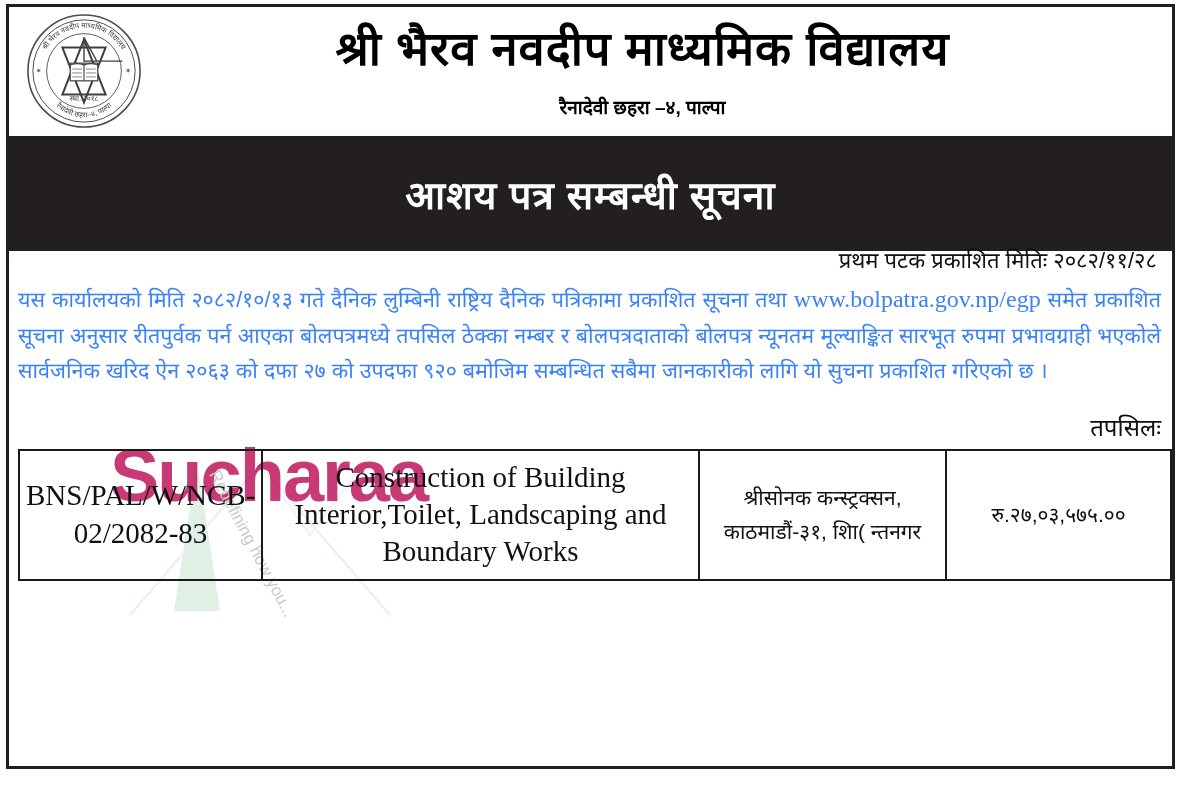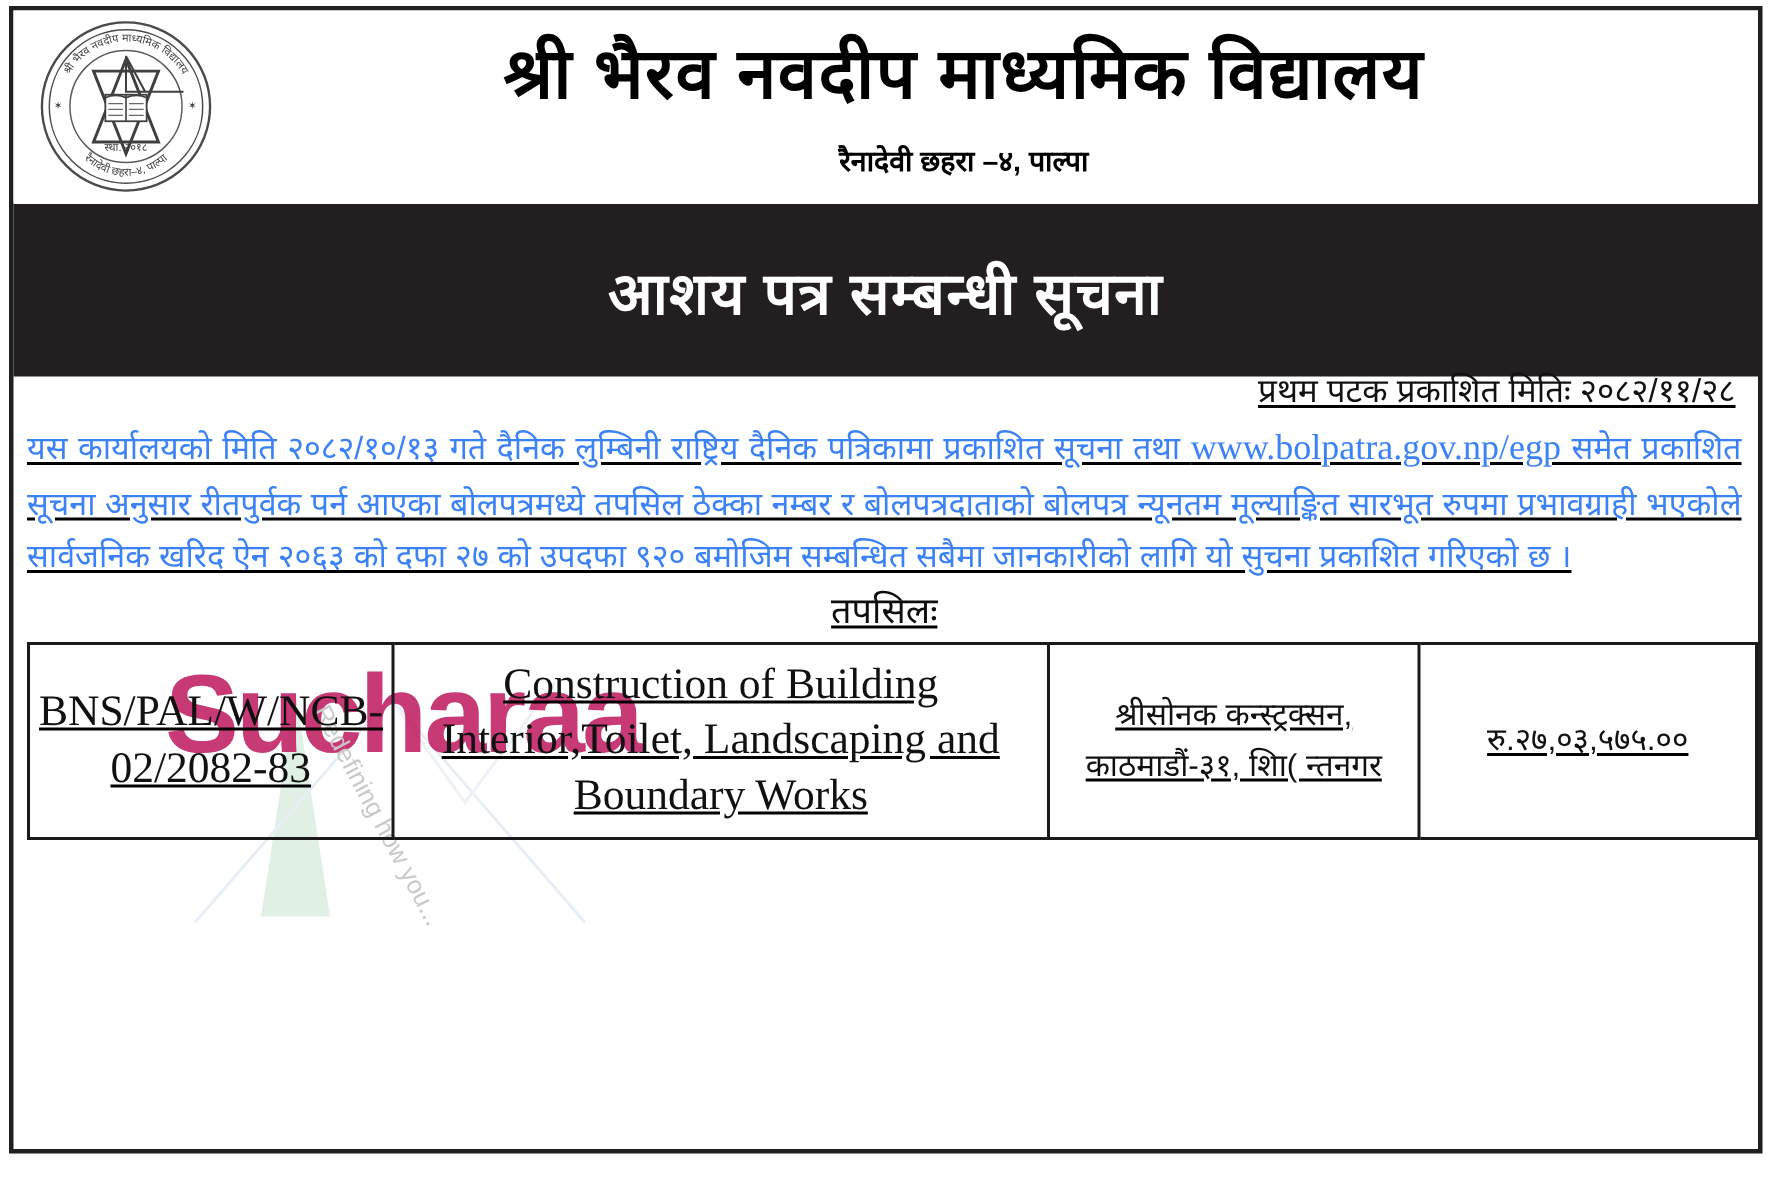--- a/index.html
+++ b/index.html
@@ -147,21 +147,20 @@
 
   
   .body-area {
     position: absolute;
     left: 9px;
     top: 229px;
     width: 1163px;
     height: 537px;
     z-index: 3;
     padding: 10px 11px 17px 9px;
-    text-decoration: underline;
   }
   .pub-date {
     text-align: right;
     font-family: "Liberation Sans", sans-serif;
     font-size: 22px;
     color: #111;
     margin-top: 5px;
     margin-bottom: 6px;
     padding-right: 4px;
   }
@@ -171,25 +170,25 @@
     line-height: 1.62;
     color: #3b82f6;
     text-align: justify;
     text-align-last: left;
   }
   .para .serif-url {
     font-family: "Liberation Serif", serif;
     font-size: 24px;
   }
   .tapsil {
-    text-align: center;
+    text-align: right;
     font-family: "Liberation Sans", sans-serif;
     font-size: 24px;
     color: #0d0d0d;
-    margin-top: 0;
+    margin-top: 21px;
     margin-bottom: 6px;
   }
 
   
   table.detail {
     width: 1152px;
     border-collapse: collapse;
     margin-top: 2px;
     background: transparent;
     table-layout: fixed;

